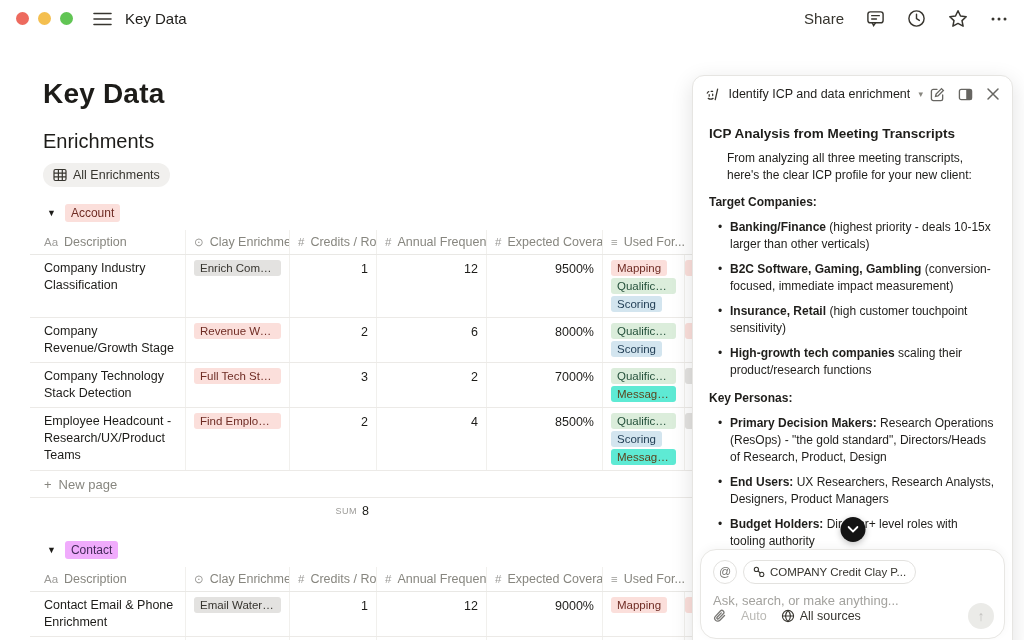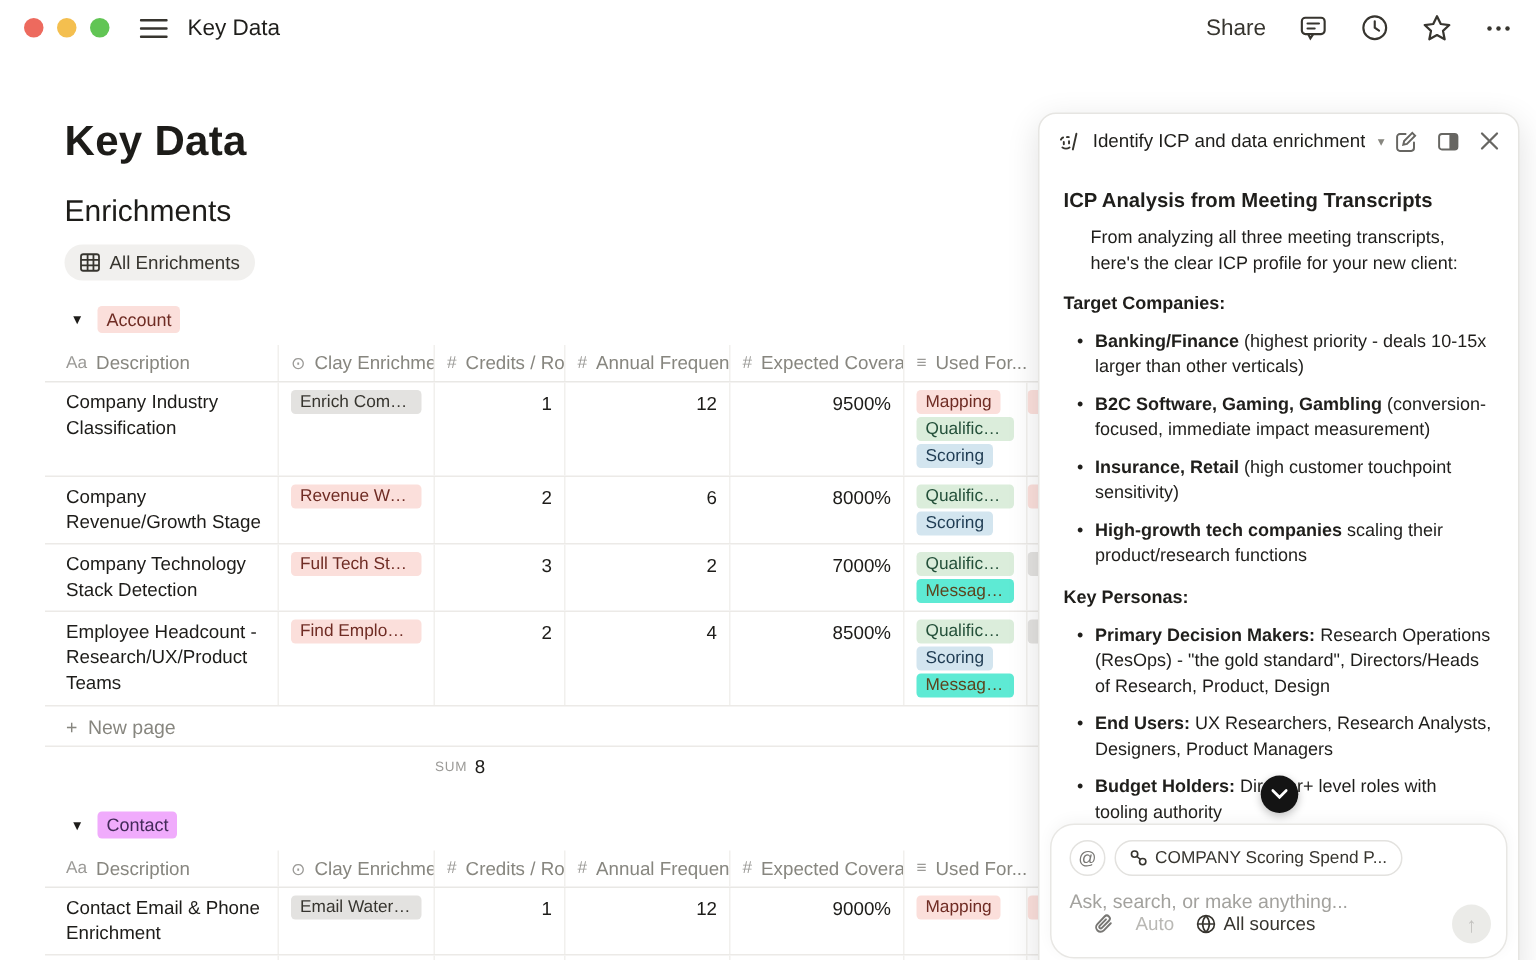--- a/index.html
+++ b/index.html
@@ -41,21 +41,21 @@
   .sliver{display:block;width:14px;height:16px;border-radius:3px 0 0 3px}
   .tag{display:inline-block;font-size:11.5px;line-height:16px;padding:0 6px;border-radius:3px;white-space:nowrap;max-width:100%;overflow:hidden;text-overflow:ellipsis;box-sizing:border-box}
   .c-red{background:#fbdfdb;color:#6f2c24}
   .c-green{background:#dbeddb;color:#24503a}
   .c-blue{background:#d3e5ef;color:#1f3c53}
   .c-yellow{background:#5eead4;color:#5c451f}
   .c-purple{background:#f0abfc;color:#432a59}
   .c-gray{background:#e3e2e0;color:#37352f}
   .newpage{display:flex;align-items:center;gap:7px;height:26px;padding-left:14px;color:#87867f;font-size:13px;border-bottom:1px solid #eceae7;cursor:pointer}
   .sumrow{height:26px}
-  .sumcell{grid-column:3;display:flex;align-items:center;gap:5px;padding-right:8px;cursor:pointer}
+  .sumcell{grid-column:3;display:flex;justify-content:flex-end;align-items:center;gap:5px;padding-right:8px;cursor:pointer}
   .sumlabel{font-size:9px;letter-spacing:.5px;color:#9b9a97;text-transform:uppercase}
   .sumval{font-size:12.5px;color:#1d1c19}
   
   .panel{position:absolute;left:692px;top:75px;width:321px;height:575px;background:#fff;border:1px solid #e6e5e2;
          border-radius:12px 12px 0 0;box-sizing:border-box;box-shadow:0 6px 22px rgba(15,15,15,.12);}
   .p-head{height:36px;display:flex;align-items:center;gap:7px;padding:0 12px;}
   .p-title{font-size:12.5px;font-weight:500;color:#1f1e1b;white-space:nowrap;overflow:hidden;cursor:pointer}
   .p-chev{font-size:9px;color:#87867f;margin-left:1px;cursor:pointer}
   .p-hicons{margin-left:auto;display:flex;align-items:center;gap:13px;color:#676662}
   .p-hicons>span{cursor:pointer}
@@ -71,21 +71,21 @@
              background:#141414;display:flex;align-items:center;justify-content:center;color:#fff;cursor:pointer;box-shadow:0 2px 6px rgba(0,0,0,.25)}
   
   .chat{position:absolute;left:7px;right:7px;top:473px;height:90px;background:#fff;border:1px solid #e8e7e4;border-radius:16px;
         box-shadow:0 -2px 10px rgba(15,15,15,.04);box-sizing:border-box;padding:10px 12px}
   .chat-row1{display:flex;align-items:center;gap:6px}
   .at-btn{width:24px;height:24px;border:1px solid #e3e2df;border-radius:50%;display:flex;align-items:center;justify-content:center;
           font-size:12px;color:#787774;cursor:pointer;box-sizing:border-box}
   .ctx-chip{height:24px;border:1px solid #e3e2df;border-radius:13px;display:flex;align-items:center;gap:5px;padding:0 9px;cursor:pointer;box-sizing:border-box}
   .ctx-chip span{font-size:11.5px;color:#37352f;white-space:nowrap}
   .chat-ph{margin-top:9px;font-size:13px;color:#a3a29e;cursor:text}
-  .chat-row3{position:absolute;left:28px;right:10px;bottom:9px;display:flex;align-items:center;gap:14px}
+  .chat-row3{position:absolute;left:12px;right:10px;bottom:9px;display:flex;align-items:center;gap:14px}
   .clip{color:#787774;cursor:pointer}
   .auto-lbl{font-size:12.5px;color:#b9b8b4;cursor:pointer}
   .sources{display:flex;align-items:center;gap:5px;color:#37352f;cursor:pointer}
   .sources span{font-size:12.5px;font-weight:500}
   .sendbtn{margin-left:auto;width:26px;height:26px;border-radius:50%;background:#ebebe8;color:#c2c1be;display:flex;align-items:center;justify-content:center;
            font-size:14px;font-weight:700;cursor:pointer}
 </style>
 </head>
 <body>
 
@@ -426,21 +426,21 @@
 
   <div class="chat">
     <div class="chat-row1">
       <span class="at-btn">@</span>
       <span class="ctx-chip">
         <svg width="12" height="12" viewBox="0 0 12 12" fill="none" stroke="#37352f" stroke-width="1.1">
             <circle cx="3.4" cy="3.4" r="2.1"></circle>
             <circle cx="8.8" cy="8.4" r="2.1"></circle>
             <path d="M4.9 4.9l2.4 2.1"></path>
           </svg>
-        <span>COMPANY Scoring Spend P...</span>
+        <span>COMPANY Credit Clay P...</span>
       </span>
     </div>
     <div class="chat-ph">Ask, search, or make anything...</div>
     <div class="chat-row3">
       <span class="clip">
         <svg width="14" height="15" viewBox="0 0 14 15" fill="none" stroke="currentColor" stroke-width="1.3" stroke-linecap="round">
             <path d="M11.5 6.5l-4.6 4.8a3 3 0 0 1-4.3-4.2L7.4 2a2 2 0 0 1 2.9 2.8L5.6 9.6a1 1 0 0 1-1.5-1.4l4.2-4.3"></path>
           </svg>
       </span>
       <span class="auto-lbl">Auto</span>

